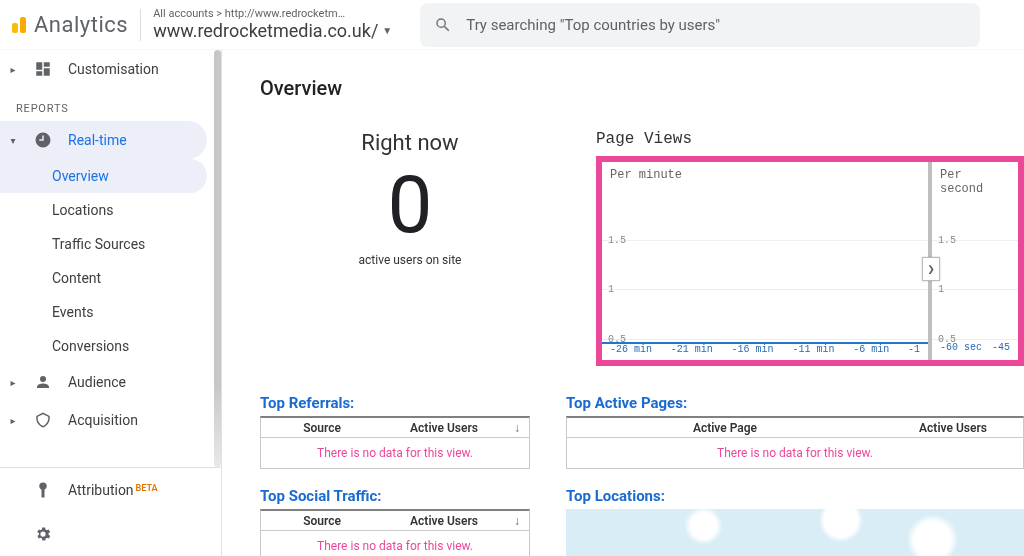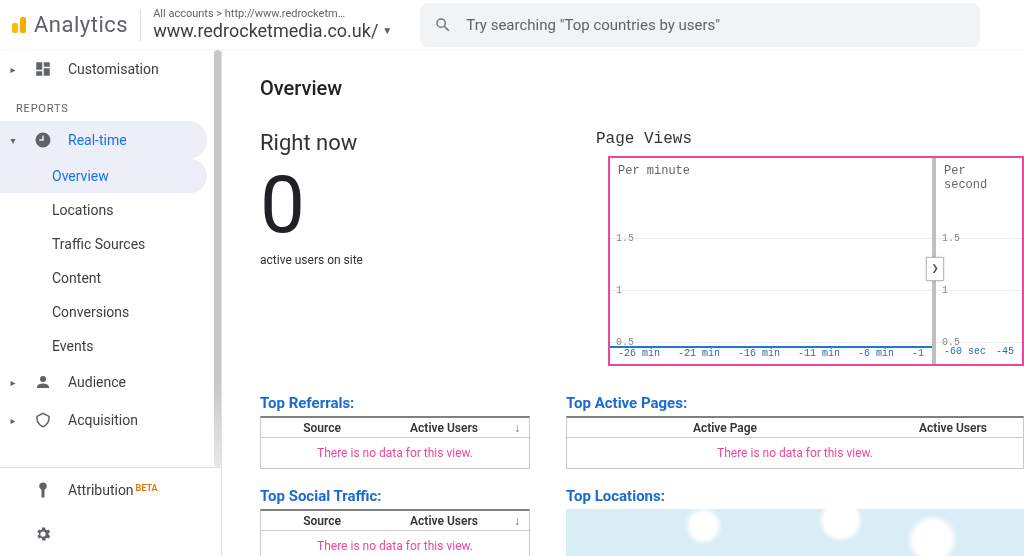--- a/index.html
+++ b/index.html
@@ -109,27 +109,27 @@
 
   
   .main {
     flex:1;
     background:#fff;
     padding: 26px 0 0 38px;
     overflow:hidden;
   }
   .page-title { font-size:20px; font-weight:500; color:#202124; margin-bottom:30px;}
   .row { display:flex; gap:36px; }
-  .rightnow { flex: 0 0 300px; text-align:left;}
+  .rightnow { flex: 0 0 300px; text-align:center;}
   .rightnow h2 { font-size:22px; font-weight:400; color:#333; }
   .big-zero { font-size:80px; font-weight:400; color:#202124; line-height:1; margin-top:10px;}
   .sub { font-size:12px; color:#333; margin-top:8px;}
   .pageviews { flex:1;font-family:Liberation Mono, monospace; }
   .pv-title { font-size:16px; color:#333; margin-bottom:8px;}
-  .pv-charts { display:flex; border:2px solid #ec4899; height:210px; position:relative;margin-left:12px;}
+  .pv-charts { display:flex; border:6px solid #ec4899; height:210px; position:relative;}
   .pv-col { position:relative; }
   .pv-col.min { flex: 1 1 350px; }
   .pv-col.sec { flex: 0 0 90px; border-left:4px solid #bfbfbf; background:#fff;}
   .pv-col .hdr { font-size:12px; color:#666; padding:6px 8px; }
   .pv-toggle {
     position:absolute;
     left:-10px; top:48%;
     width:18px; height:24px;
     border:1px solid #bbb;
     background:#fff;
@@ -218,24 +218,24 @@
       <div class="sub-item">
           <span>Locations</span>
         </div>
       <div class="sub-item">
           <span>Traffic Sources</span>
         </div>
       <div class="sub-item">
           <span>Content</span>
         </div>
       <div class="sub-item">
+          <span>Events</span>
+        </div>
+      <div class="sub-item">
           <span>Conversions</span>
-        </div>
-      <div class="sub-item">
-          <span>Events</span>
         </div>
 
       <div class="nav-item section-head">
         <span class="chev">▸</span>
         <svg class="icon" viewBox="0 0 24 24">
             <path d="M12 12a4 4 0 100-8 4 4 0 000 8zm0 2c-3 0-8 1.5-8 4.5V20h16v-1.5c0-3-5-4.5-8-4.5z"></path>
           </svg>
         <span>Audience</span>
       </div>
       <div class="nav-item section-head">

